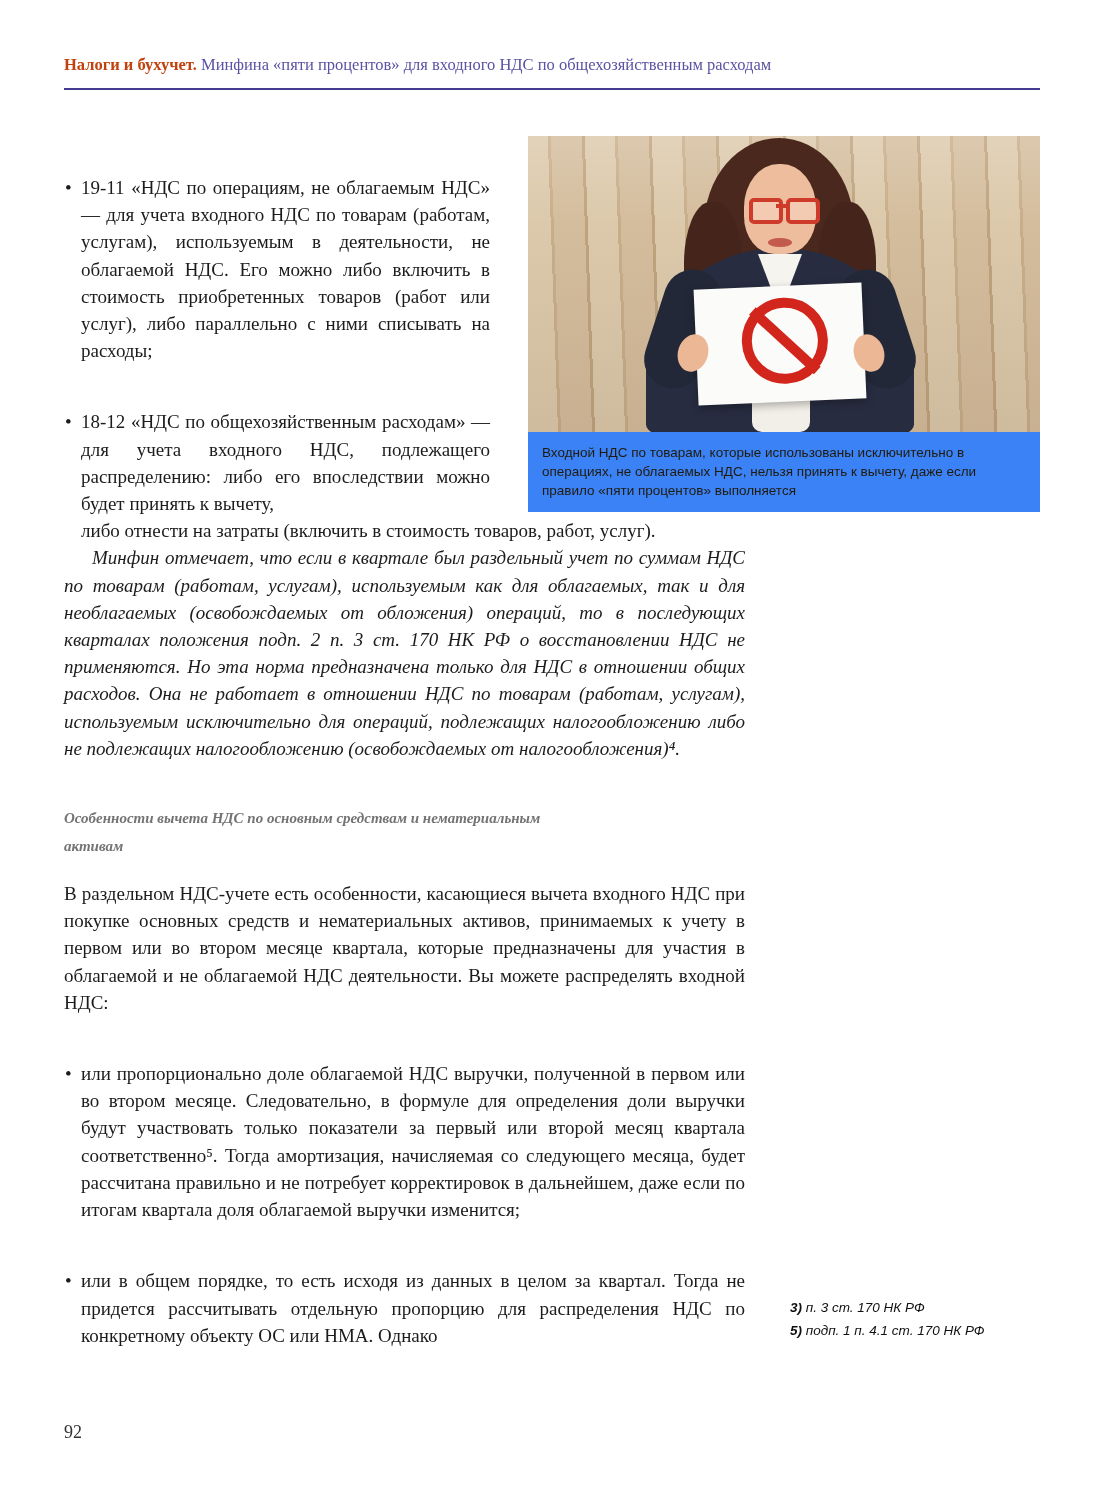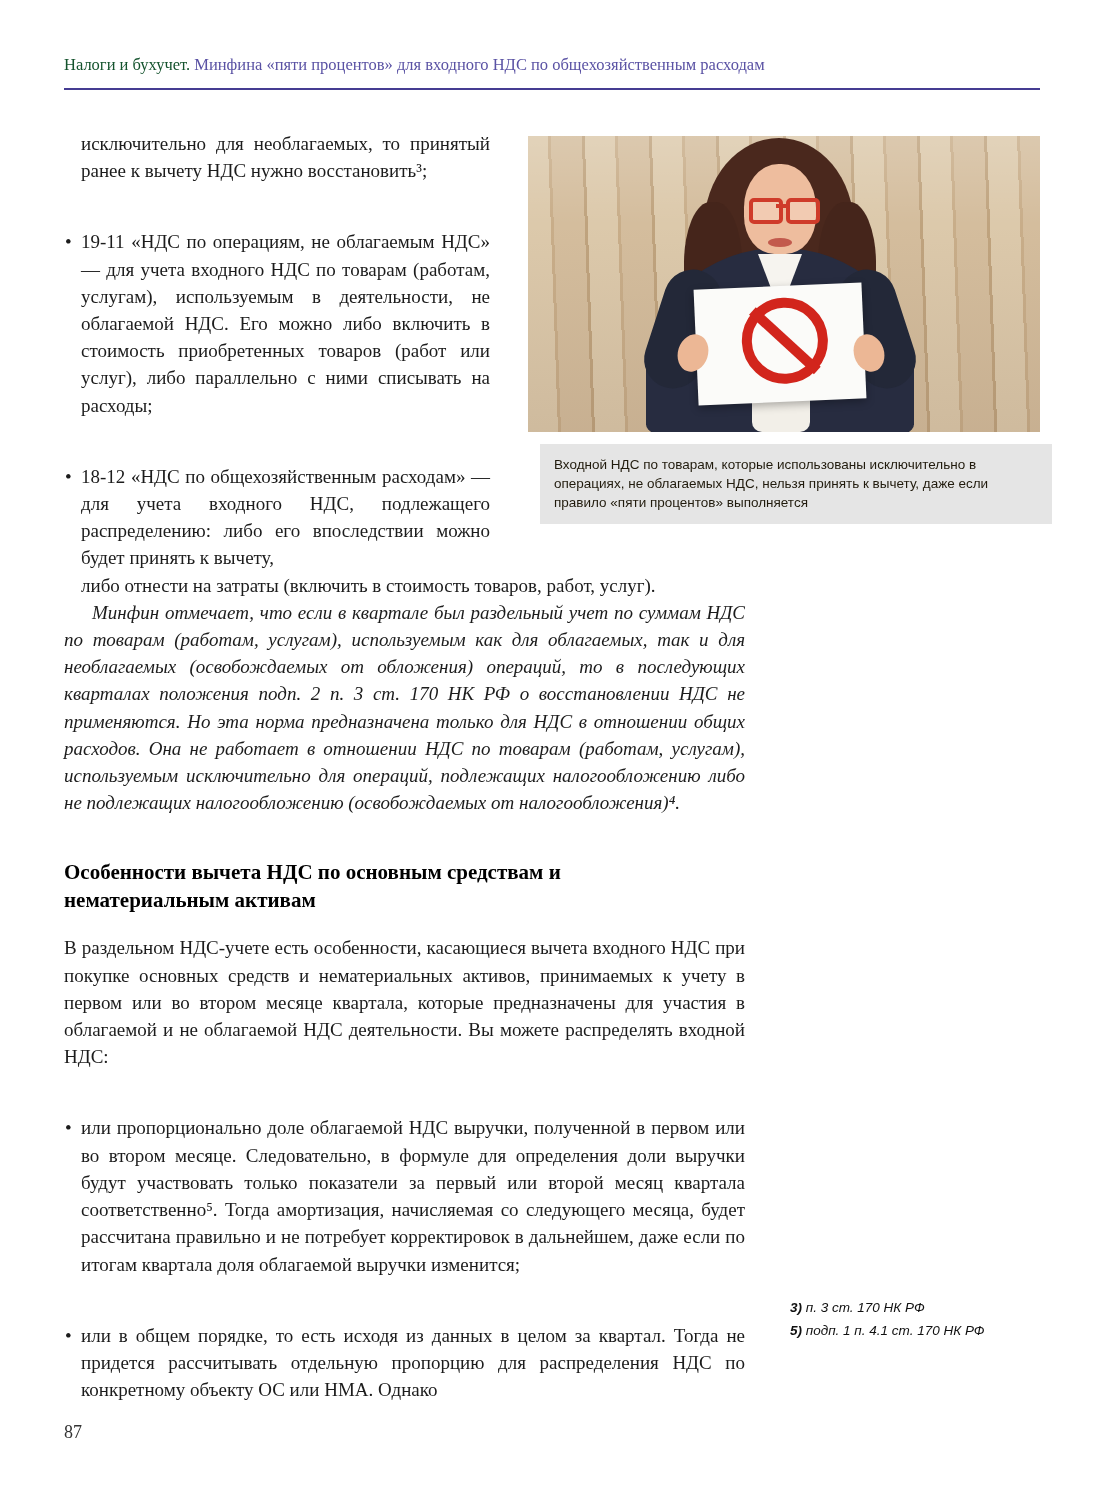--- a/index.html
+++ b/index.html
@@ -4,39 +4,39 @@
 <style>
   html,body{margin:0;padding:0;}
   body{
     width:1104px;height:1500px;background:#ffffff;position:relative;
     font-family:"Liberation Serif", serif;color:#1b1b1b;
   }
   .page{position:absolute;left:0;top:0;width:1104px;height:1500px;overflow:hidden;background:#ffffff;}
 
   
   .header{position:absolute;left:64px;top:54px;width:976px;font-size:16.5px;line-height:22px;}
-  .header .brand{font-weight:normal;color:#14532d;}
+  .header .brand{font-weight:bold;color:#c2410c;}
   .header .title{color:#5a52a4;}
   .header-rule{position:absolute;left:64px;top:88px;width:976px;height:0;border-top:2px solid #453c92;}
 
   
   .content{
     position:absolute;left:64px;top:130px;width:681px;
     font-size:19px;line-height:27.2px;text-align:justify;color:#1c1c1c;
   }
   .content p{margin:0;}
   .narrow{width:426px;}
   .hang{padding-left:17px;}
   ul.blist{list-style:none;margin:0;padding:0;}
   ul.blist li{position:relative;padding-left:17px;margin-top:44px;}
   ul.blist li::before{content:"\2022";position:absolute;left:1px;top:0;}
   .para-indent{text-indent:28px;font-style:italic;}
   .section-heading{
-    font-size:21px;line-height:28px;font-weight:bold;color:#000000;
-    margin:42px 0 20px 0;text-align:left;max-width:530px;
+    font-size:15px;line-height:28px;font-weight:bold;color:#737373;
+    margin:42px 0 20px 0;text-align:left;max-width:530px;font-style:italic;
   }
 
   
   .figure{position:absolute;left:528px;top:136px;width:512px;margin:0;}
   .photo{
     position:relative;width:512px;height:296px;overflow:hidden;
     background:
       linear-gradient(180deg, rgba(255,255,255,.18) 0%, rgba(0,0,0,0) 30%, rgba(90,60,40,.10) 100%),
       repeating-linear-gradient(88deg, #dcc9ab 0 30px, #c8ad89 30px 33px, #d4bd9d 33px 64px, #bfa37e 64px 67px);
   }
@@ -53,22 +53,22 @@
   .w-glasses-l{left:221px;top:62px;width:26px;height:18px;border:4px solid #cf3b2a;border-radius:5px;background:rgba(255,248,240,.25);}
   .w-glasses-r{left:258px;top:62px;width:26px;height:18px;border:4px solid #cf3b2a;border-radius:5px;background:rgba(255,248,240,.25);}
   .w-glasses-bridge{left:248px;top:68px;width:10px;height:4px;background:#cf3b2a;}
   .w-lips{left:240px;top:102px;width:24px;height:9px;background:#c25a4d;border-radius:50%;}
   .w-paper{left:168px;top:150px;width:168px;height:116px;background:#fbfbf9;transform:rotate(-2.5deg);box-shadow:0 3px 8px rgba(0,0,0,.3);}
   .w-nosign{position:absolute;left:46px;top:12px;width:66px;height:66px;border:10px solid #d2251c;border-radius:50%;}
   .w-nosign::after{content:"";position:absolute;left:50%;top:50%;width:88px;height:10px;background:#d2251c;transform:translate(-50%,-50%) rotate(45deg);}
   .w-hand-l{left:150px;top:198px;width:30px;height:38px;background:#ecb795;border-radius:50%;transform:rotate(18deg);}
   .w-hand-r{left:326px;top:198px;width:30px;height:38px;background:#ecb795;border-radius:50%;transform:rotate(-18deg);}
   .caption{
-    display:block;width:512px;box-sizing:border-box;background:#e5e5e5;
-    padding:11px 14px 12px 14px;margin:12px;
+    display:block;width:512px;box-sizing:border-box;background:#3b82f6;
+    padding:11px 14px 12px 14px;margin:0;
     font-family:"Liberation Sans", sans-serif;font-size:13.5px;line-height:19px;color:#211b0d;text-align:left;
   }
 
   
   .footnotes{
     position:absolute;left:790px;top:1298px;width:240px;
     font-family:"Liberation Sans", sans-serif;font-size:13.5px;line-height:20px;color:#111;text-align:left;font-style:italic;
   }
   .footnote{margin-bottom:3px;}
   .fn-num{font-weight:bold;}
@@ -81,21 +81,20 @@
 <div class="page">
 
   <div class="header">
     <span class="brand">Налоги и бухучет.</span>
     <span class="title">Минфина «пяти процентов» для входного НДС по общехозяйственным расходам</span>
   </div>
   <div class="header-rule"></div>
 
   <div class="content">
     <div class="narrow">
-      <p class="hang">исключительно для необлагаемых, то принятый ранее к вычету НДС нужно восстановить³;</p>
       <ul class="blist">
         <li>19-11 «НДС по операциям, не облагаемым НДС» — для учета входного НДС по товарам (работам, услугам), используемым в деятельности, не облагаемой НДС. Его можно либо включить в стоимость приобретенных товаров (работ или услуг), либо параллельно с ними списывать на расходы;</li>
         <li>18-12 «НДС по общехозяйственным расходам» — для учета входного НДС, подлежащего распределению: либо его впоследствии можно будет принять к вычету,</li>
       </ul>
     </div>
     <p class="hang">либо отнести на затраты (включить в стоимость товаров, работ, услуг).</p>
     <p class="para-indent">Минфин отмечает, что если в квартале был раздельный учет по суммам НДС по товарам (работам, услугам), используемым как для облагаемых, так и для необлагаемых (освобождаемых от обложения) операций, то в последующих кварталах положения подп. 2 п. 3 ст. 170 НК РФ о восстановлении НДС не применяются. Но эта норма предназначена только для НДС в отношении общих расходов. Она не работает в отношении НДС по товарам (работам, услугам), используемым исключительно для операций, подлежащих налогообложению либо не подлежащих налогообложению (освобождаемых от налогообложения)⁴.</p>
     <h2 class="section-heading">Особенности вычета НДС по основным средствам и нематериальным активам</h2>
     <p>В раздельном НДС-учете есть особенности, касающиеся вычета входного НДС при покупке основных средств и нематериальных активов, принимаемых к учету в первом или во втором месяце квартала, которые предназначены для участия в облагаемой и не облагаемой НДС деятельности. Вы можете распределять входной НДС:</p>
     <ul class="blist">
@@ -132,15 +131,15 @@
     <div class="footnote">
       <span class="fn-num">3)</span>
       <span>п. 3 ст. 170 НК РФ</span>
     </div>
     <div class="footnote">
       <span class="fn-num">5)</span>
       <span>подп. 1 п. 4.1 ст. 170 НК РФ</span>
     </div>
   </div>
 
-  <div class="page-number">87</div>
+  <div class="page-number">92</div>
 
 </div>
 
 </body></html>

